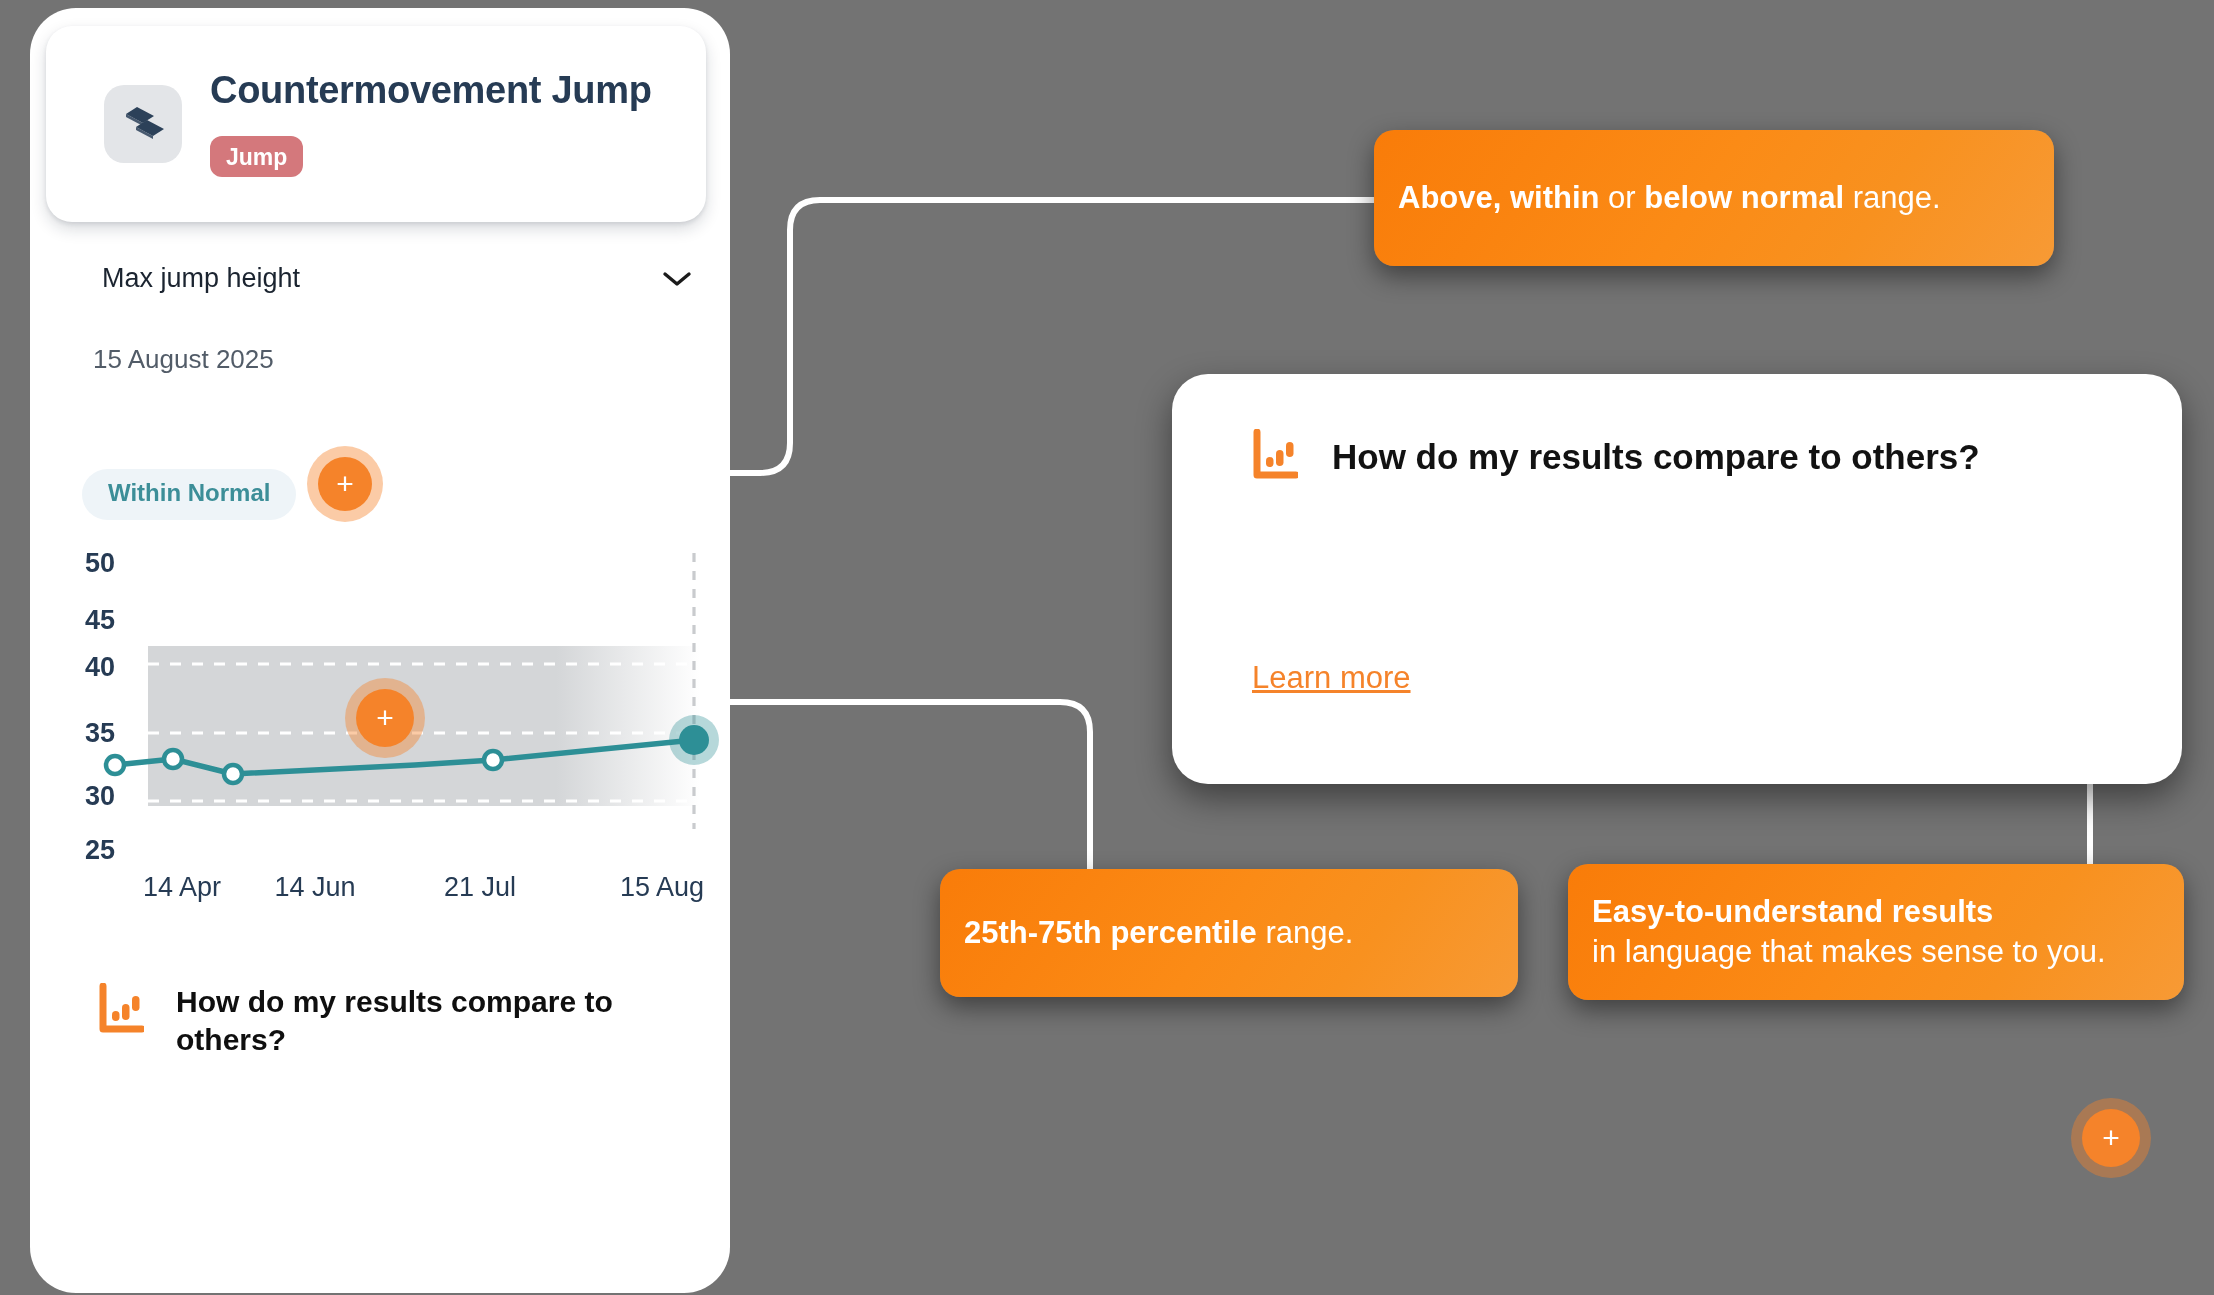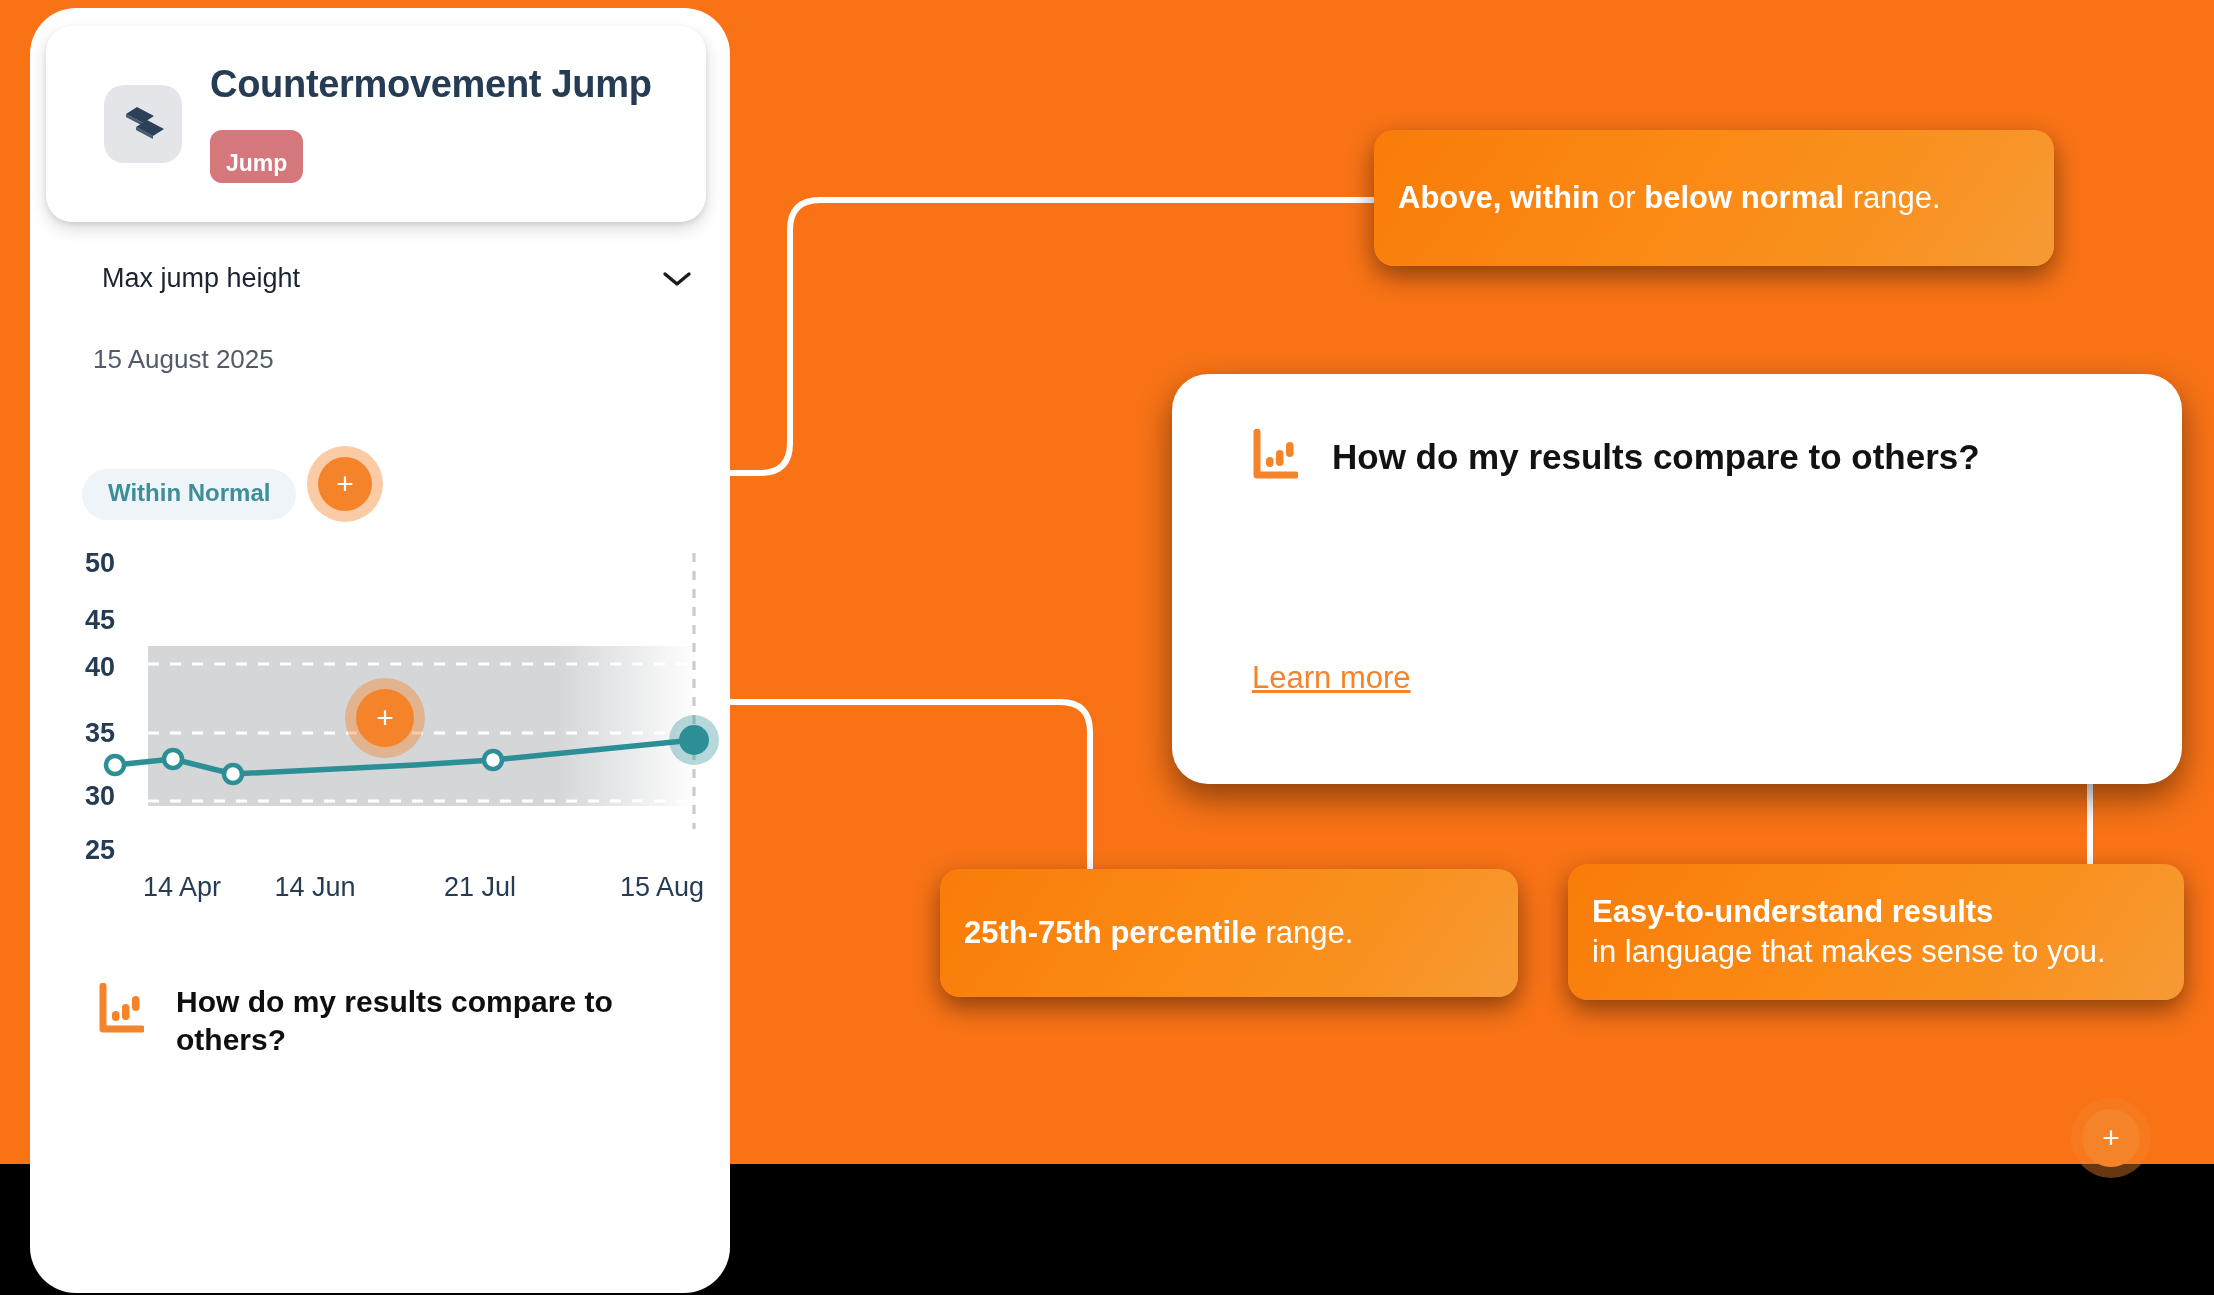--- a/index.html
+++ b/index.html
@@ -2,21 +2,21 @@
 <html><head>
 <meta charset="utf-8">
 <style>
   * { box-sizing: border-box; margin: 0; padding: 0; }
   html, body {
     width: 2214px; height: 1295px;
     background: #000000;
     font-family: "Liberation Sans", sans-serif;
     overflow: hidden;
   }
-  #stage { position: relative; width: 2214px; height: 1164px; background: #f97316; }
+  #stage { position: relative; width: 2214px; height: 1295px; background: #737373; }
 
   
   .connector { position: absolute; pointer-events: none; }
 
   
   #app-card {
     position: absolute; left: 30px; top: 8px;
     width: 700px; height: 1285px;
     background: #ffffff;
     border-radius: 46px;
@@ -39,21 +39,21 @@
   }
   #header-text { margin-left: 28px; }
   #test-title {
     font-size: 38px; font-weight: bold; color: #263b54;
     letter-spacing: -0.3px; line-height: 1.05;
   }
   #test-tag {
     display: inline-block; margin-top: 25px;
     background: #d4787c; color: #ffffff;
     font-size: 23px; font-weight: bold;
-    border-radius: 12px; padding: 20px 16px 6px 16px;
+    border-radius: 12px; padding: 8px 16px 6px 16px;
     line-height: 1.15;
   }
 
   
   #metric-row {
     position: absolute; left: 72px; top: 255px; width: 590px;
     display: flex; align-items: center; justify-content: space-between;
   }
   #metric-label { font-size: 27px; color: #1b2430; }
   #chevron { width: 30px; height: 18px; }

